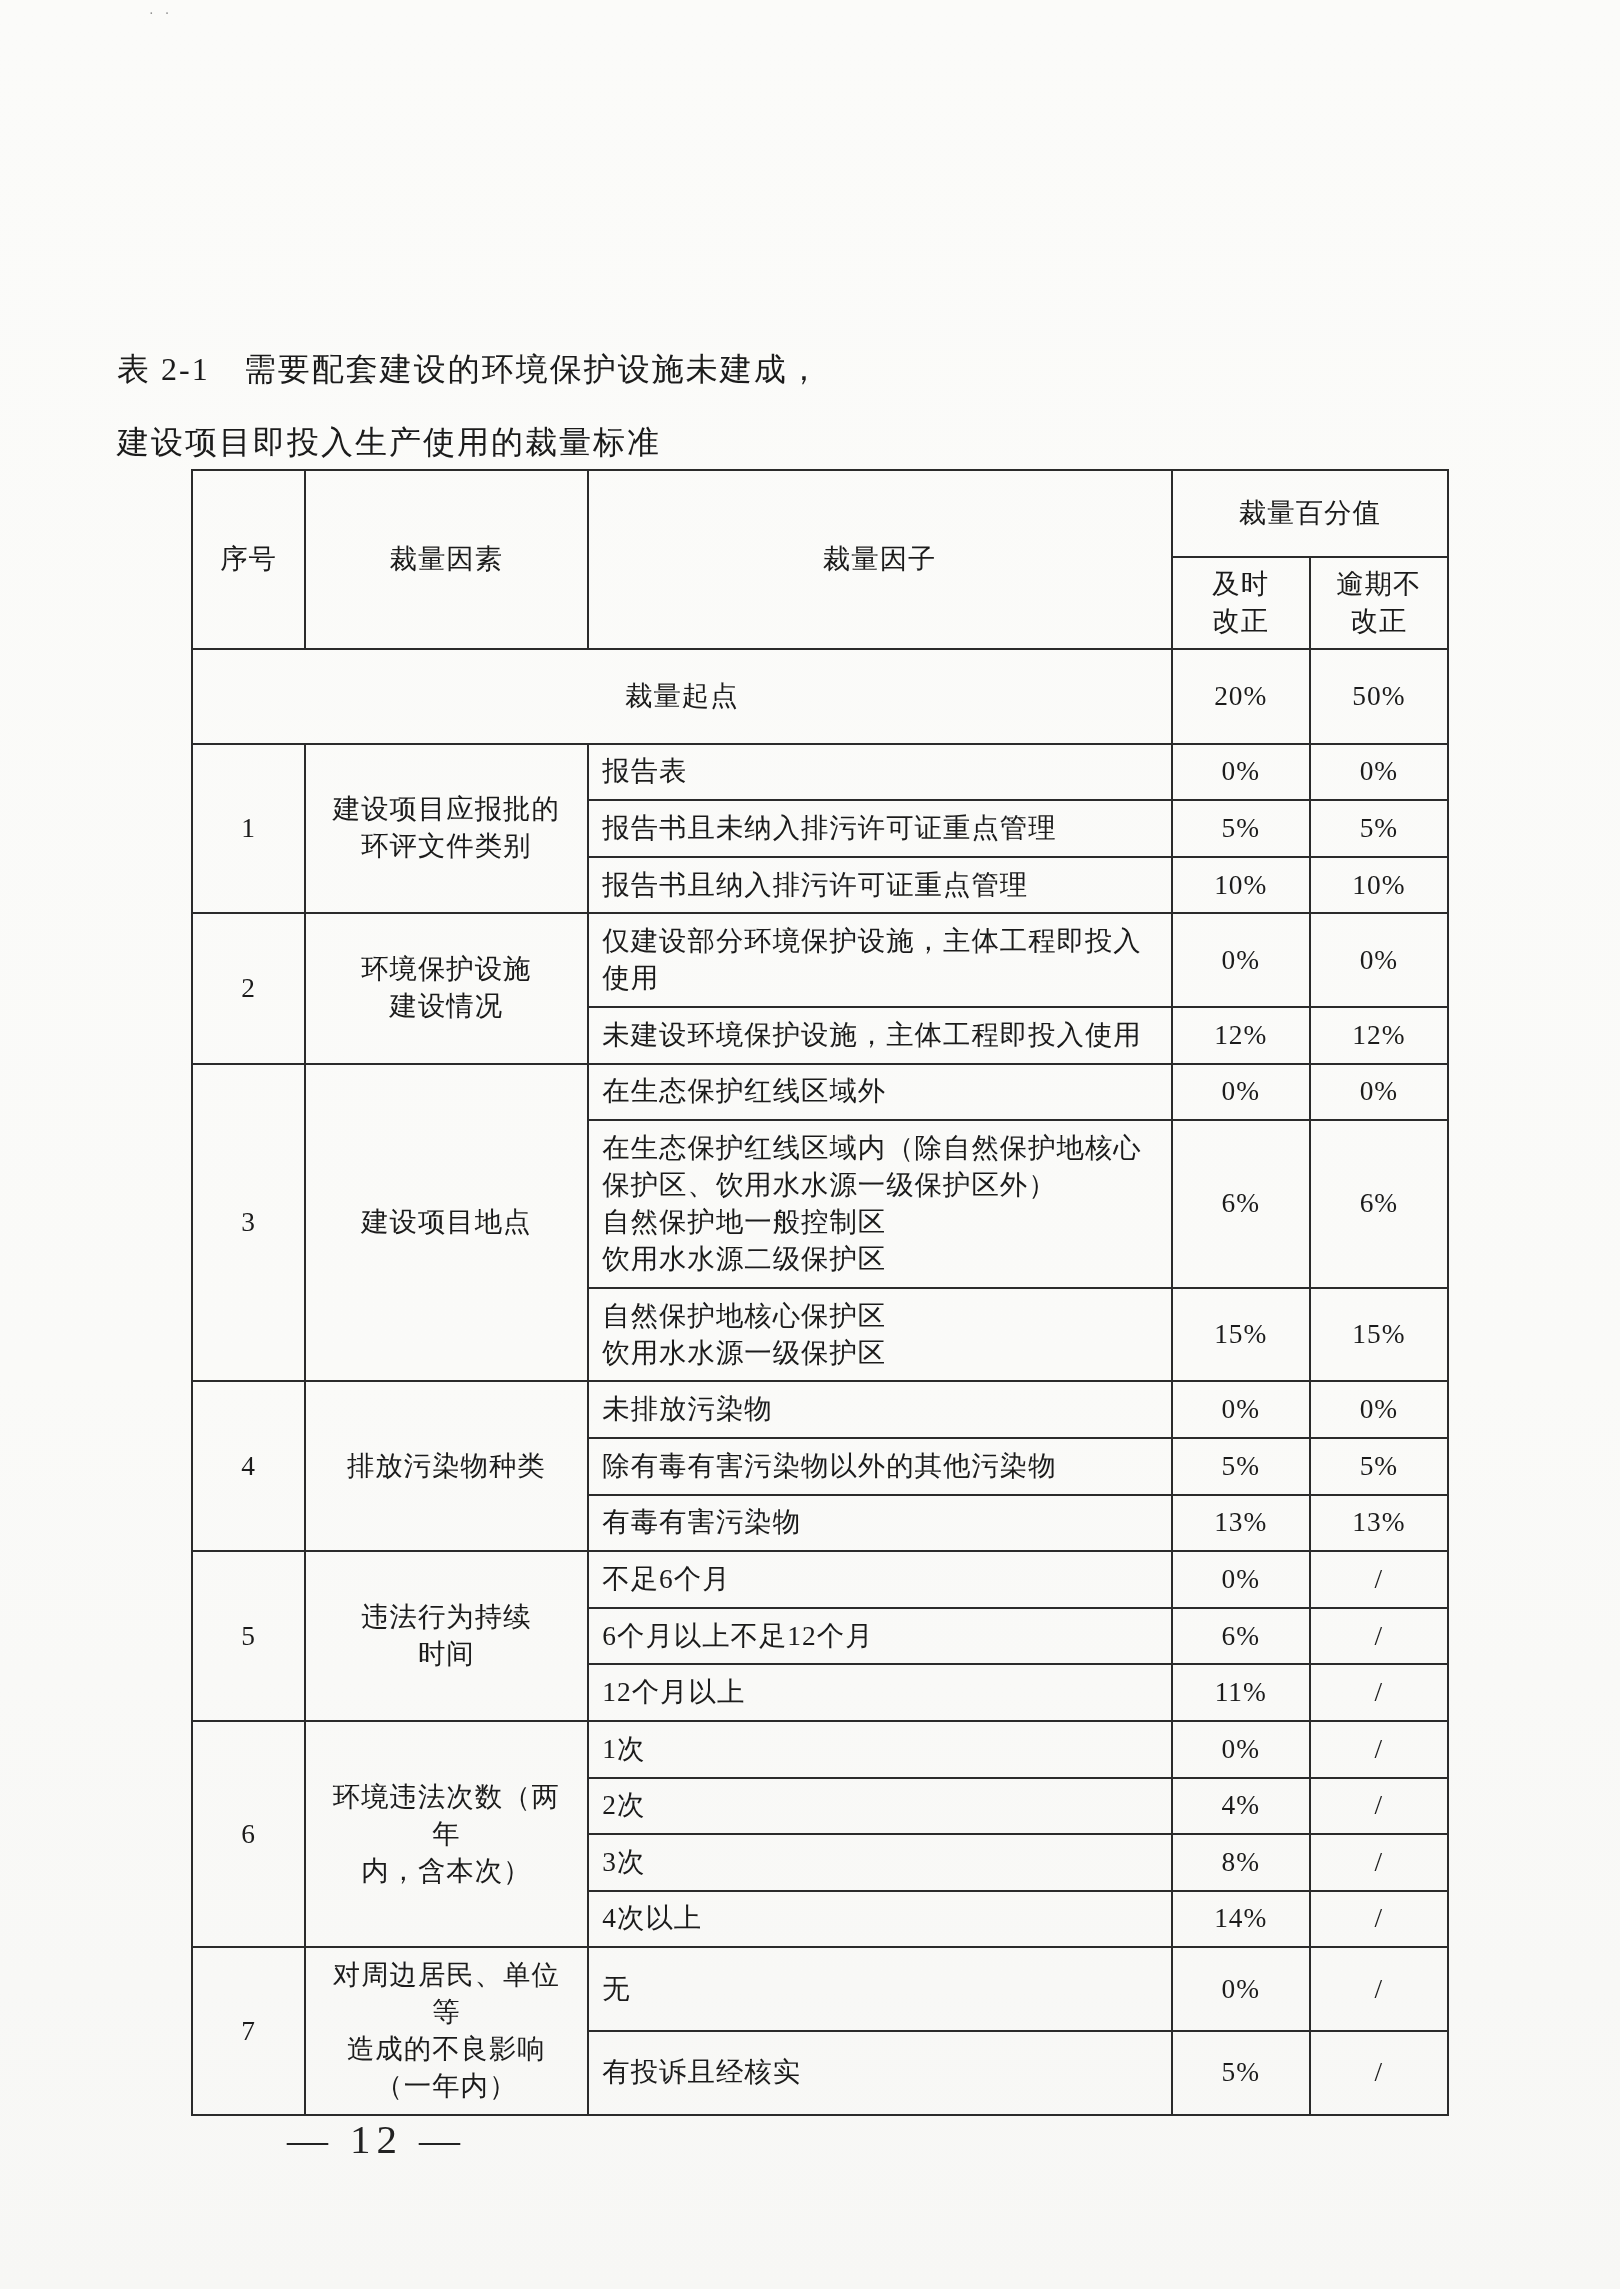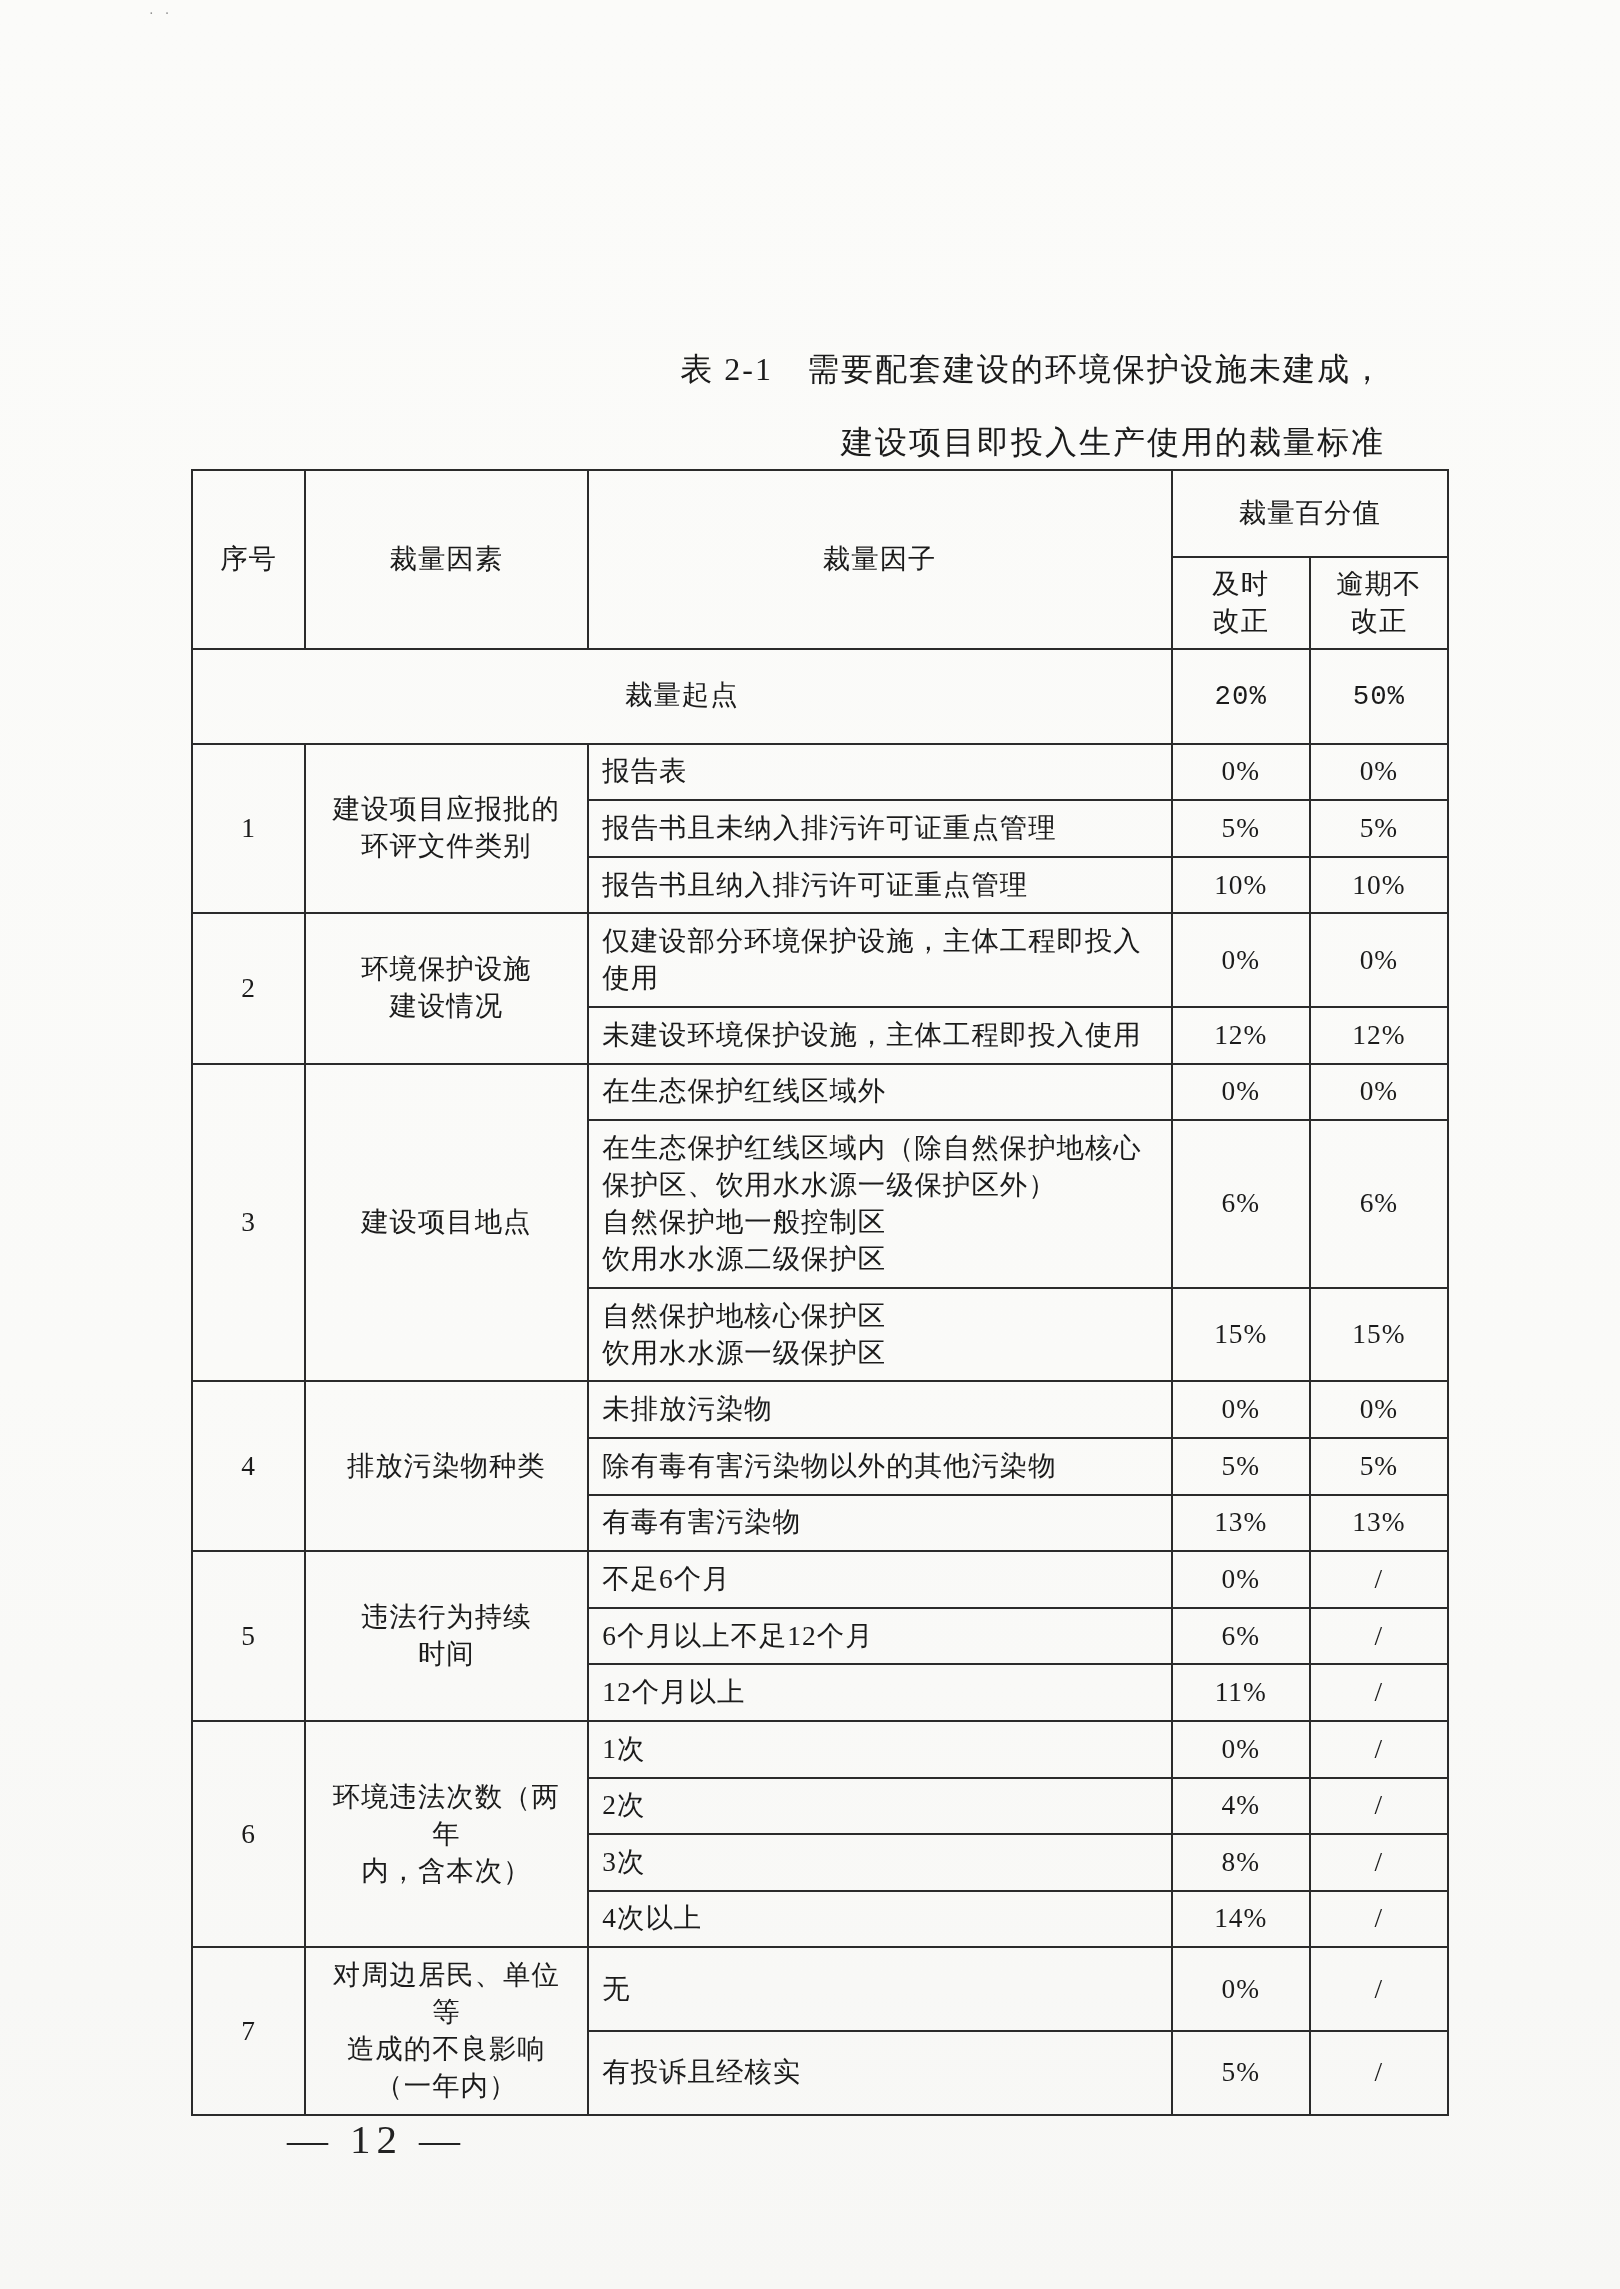--- a/index.html
+++ b/index.html
@@ -18,22 +18,22 @@
   .scan-artifact {
     position:absolute; top:5.9px; left:149px;
     color:#8a8a8a; font-size:13.7px; letter-spacing:3.9px;
   }
   .heading {
     position:absolute; top:231px; left:271px;
     font-size:40px; font-weight:bold; letter-spacing:2.9px;
     white-space:nowrap;
   }
   .caption {
-    position:absolute; top:333px; left:127px; width:1258px;
-    text-align:right; font-size:32px; letter-spacing:2px;
+    position:absolute; top:333px; left:117px; width:1258px;
+    text-align:left; font-size:32px; letter-spacing:2px;
     line-height:73px; white-space:pre-line;
   }
   table.discretion {
     position:absolute; top:469px; left:191px;
     width:1258px; border-collapse:collapse;
     font-size:27.4px; letter-spacing:1px;
     table-layout:fixed;
   }
   table.discretion th, table.discretion td {
     border:2px solid #2b2b2b;
@@ -46,21 +46,21 @@
   }
   col.c-no     { width:9%; }
   col.c-factor { width:22.5%; }
   col.c-sub    { width:46.5%; }
   col.c-pct    { width:11%; }
   .center { text-align:center; }
   .left   { text-align:left; }
   thead th { text-align:center; }
   thead tr.h1 th.pgroup { padding:24px; }
   thead tr.h2 th { padding:7.8px;margin-left:14px; }
-  tr.start-row td { padding:28px 13.7px;font-family:Liberation Mono, monospace; }
+  tr.start-row td { padding:28px 13.7px; }
   .footer-page {
     position:absolute; top:2115px; left:287px;
     font-size:41px; letter-spacing:5.9px; color:#222;
     white-space:nowrap;
   }
 </style>
 </head>
 <body>
 
 <div class="page">

